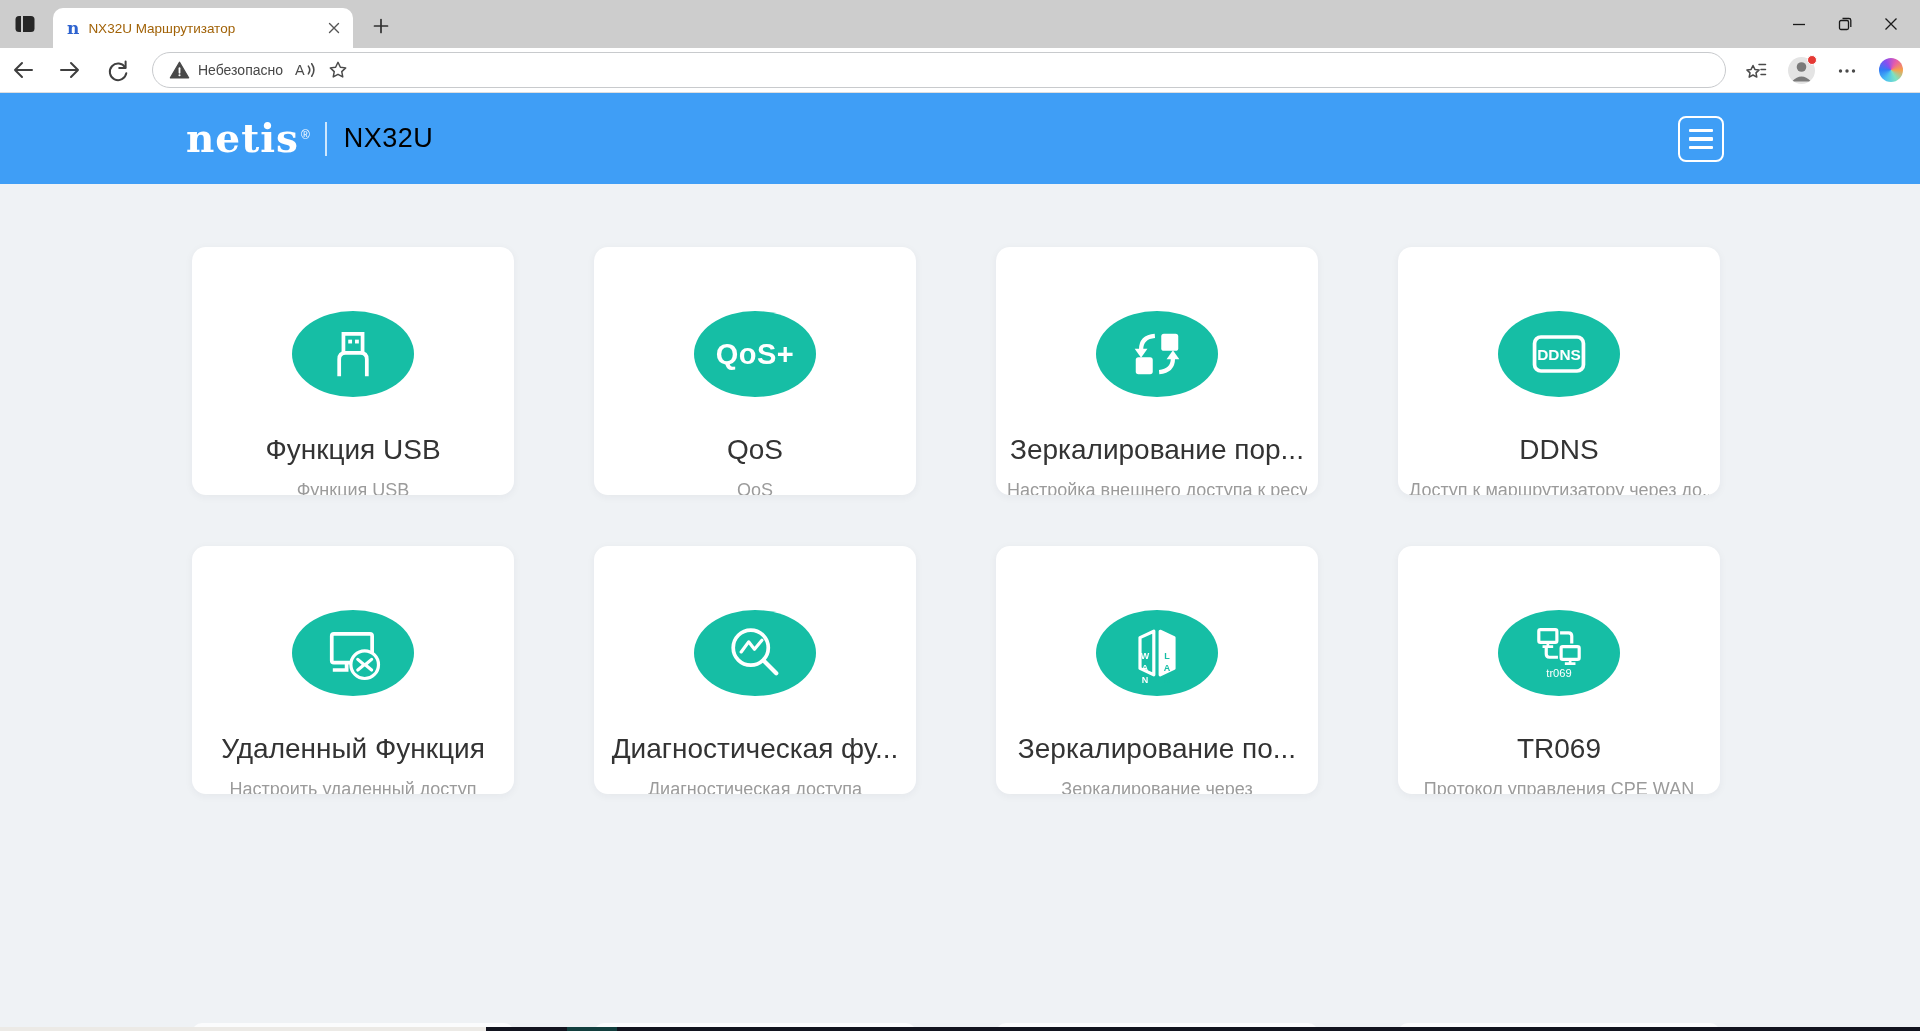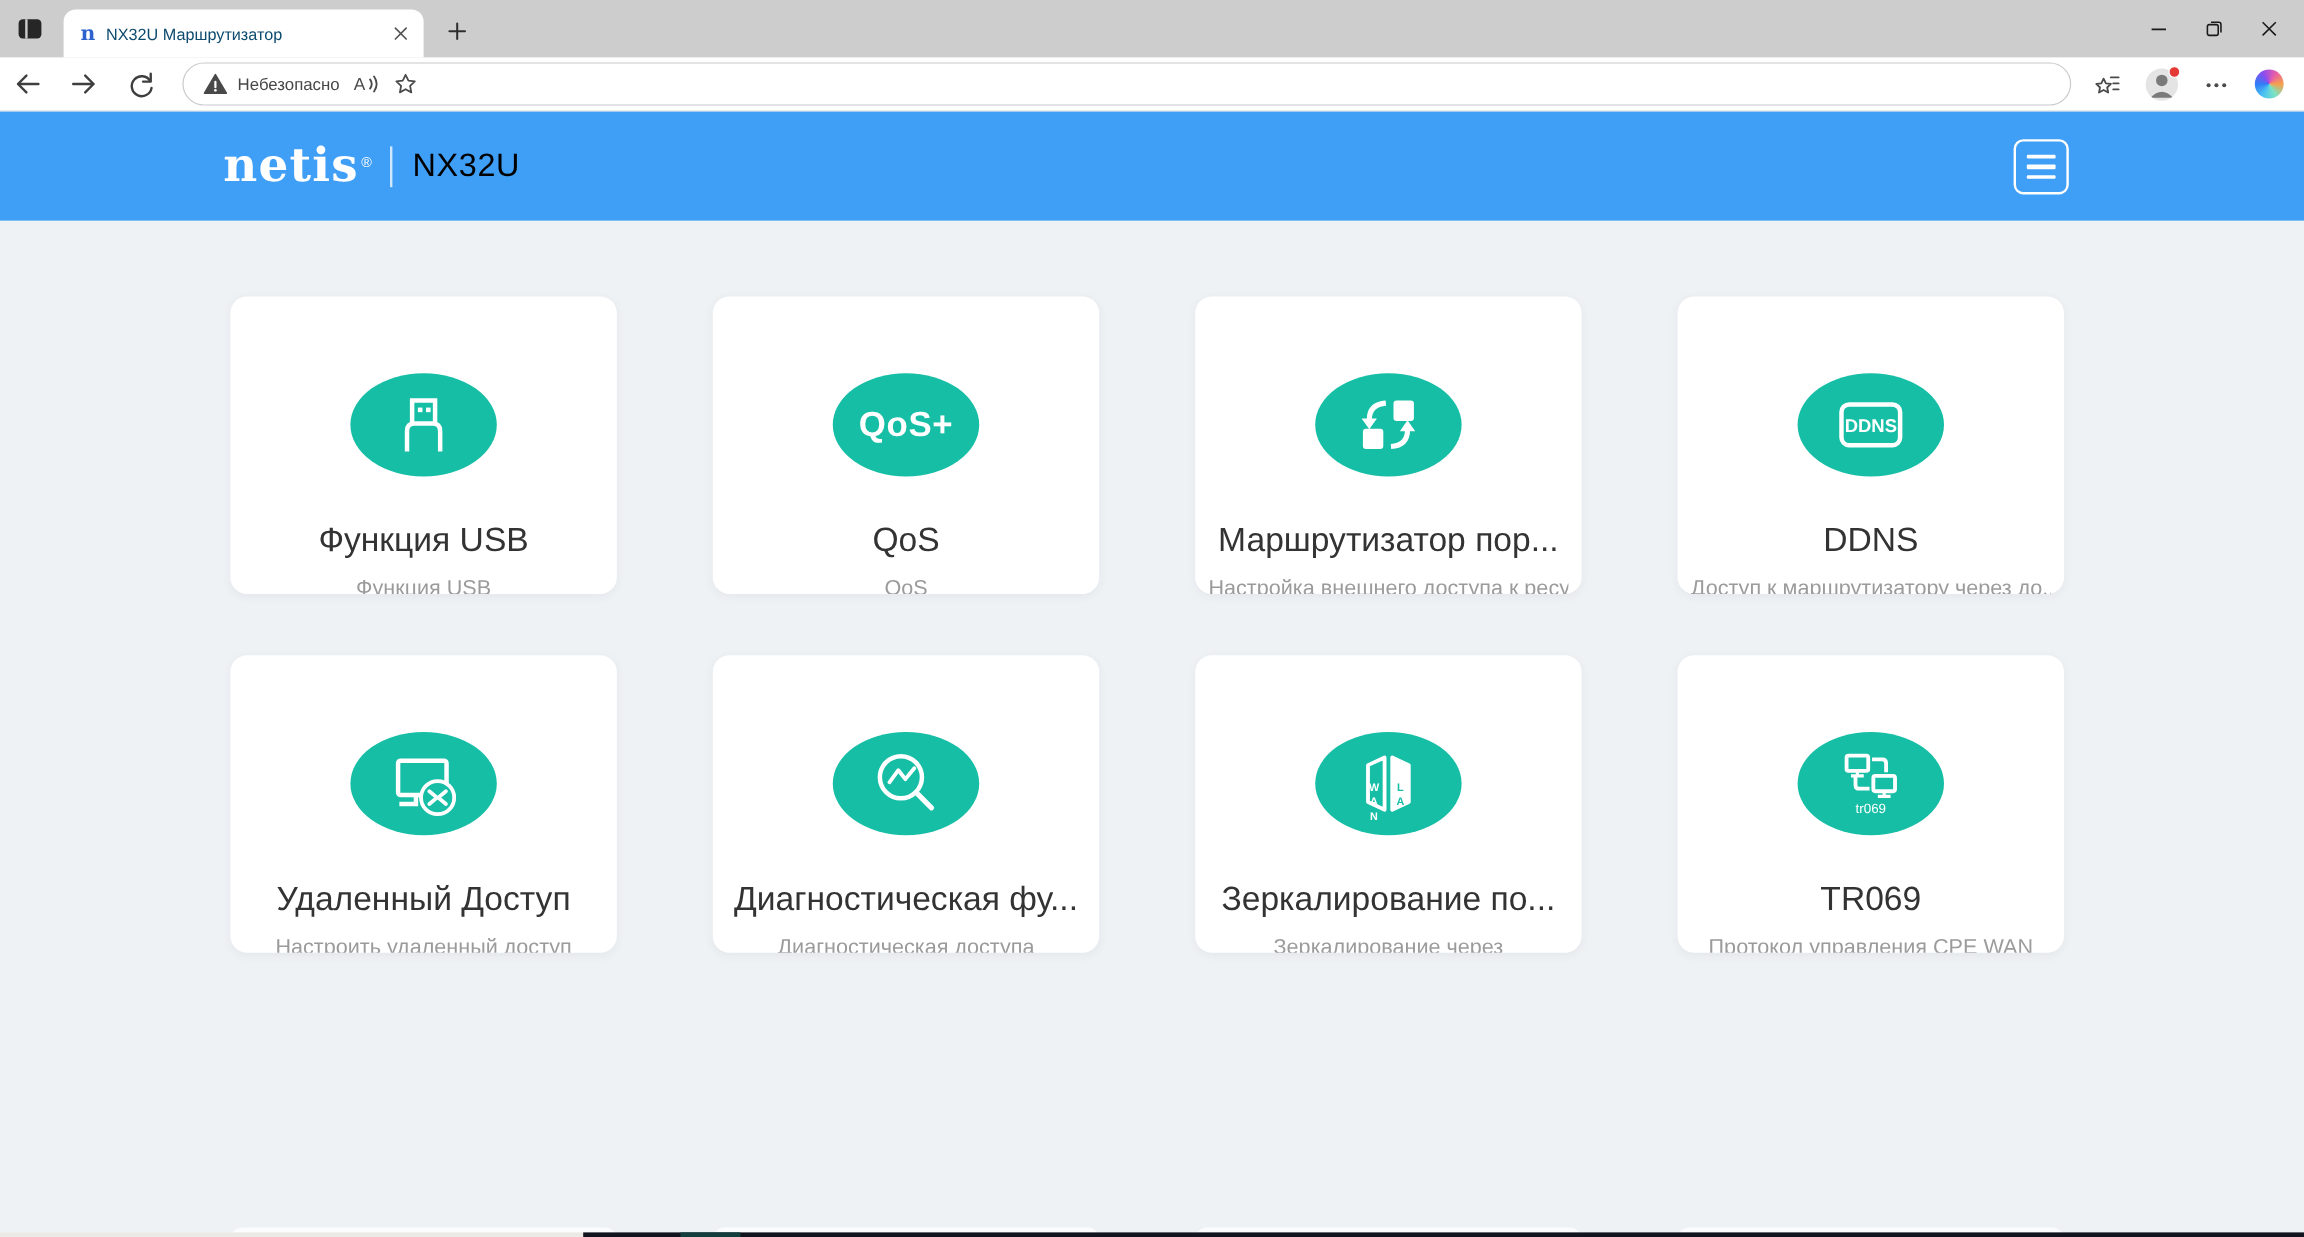--- a/index.html
+++ b/index.html
@@ -5,21 +5,21 @@
   * { margin:0; padding:0; box-sizing:border-box; }
   html,body { width:1920px; height:1031px; overflow:hidden; }
   body { font-family:"Liberation Sans","DejaVu Sans",sans-serif; background:#fff; position:relative; }
   svg { display:block; }
 
   
   .tabstrip { position:absolute; left:0; top:0; right:0; height:48px; background:#CDCDCD; }
   .tabactions { position:absolute; left:12px; top:11px; width:26px; height:26px; display:flex; align-items:center; justify-content:center; }
   .tab { position:absolute; left:53px; top:8px; width:300px; height:40px; background:#fff; border-radius:10px 10px 0 0; display:flex; align-items:center; gap:9px; padding:0 10px 0 14px; }
   .favicon { font-family:"DejaVu Serif",serif; font-weight:700; font-size:17px; color:#2E63CF; line-height:1; }
-  .tab-title { flex:1; font-size:13.5px; color:#0c4a6e; white-space:nowrap; overflow:hidden; }
+  .tab-title { flex:1; font-size:13.5px; color:#a16207; white-space:nowrap; overflow:hidden; }
   .tab-close { width:18px; height:18px; display:flex; align-items:center; justify-content:center; }
   .newtab { position:absolute; left:368px; top:13px; width:26px; height:26px; display:flex; align-items:center; justify-content:center; }
   .win-controls { position:absolute; right:6px; top:0; height:48px; display:flex; align-items:center; }
   .win-btn { width:46px; height:48px; display:flex; align-items:center; justify-content:center; }
 
   .toolbar { position:absolute; left:0; top:48px; right:0; height:45px; background:#fff; border-bottom:1px solid #DDDEE0; }
   .nav-icon { position:absolute; top:9px; width:26px; height:26px; display:flex; align-items:center; justify-content:center; }
   .urlbar { position:absolute; left:152px; right:194px; top:4px; height:36px; border:1px solid #C8CACD; border-radius:18px; background:#fff; display:flex; align-items:center; padding:0 10px 0 16px; gap:8px; }
   .sec-label { font-size:14px; color:#474747; white-space:nowrap; }
   .url-text { flex:1; font-size:15px; color:#1d1d1d; white-space:nowrap; overflow:hidden; margin-left:8px; }
@@ -217,21 +217,21 @@
       <div class="chip">
         <svg viewBox="0 0 64 64">
           <rect x="36" y="13" width="16" height="16" rx="2.5" fill="#fff"></rect>
           <rect x="12" y="35" width="16" height="16" rx="2.5" fill="#fff"></rect>
           <path d="M30 15 Q17 16 17 28" fill="none" stroke="#fff" stroke-width="4"></path>
           <path d="M11 27 H23 L17 35.5 Z" fill="#fff"></path>
           <path d="M34 49 Q47 48 47 36" fill="none" stroke="#fff" stroke-width="4"></path>
           <path d="M41 37 H53 L47 28.5 Z" fill="#fff"></path>
         </svg>
       </div>
-      <div class="card-title">Маршрутизатор пор...</div>
+      <div class="card-title">Зеркалирование пор...</div>
       <div class="card-sub">Настройка внешнего доступа к ресу...</div>
     </div>
 
     <div class="card">
       <div class="chip">
         <svg viewBox="0 0 64 64">
           <rect x="9" y="16" width="46" height="32" rx="6" fill="none" stroke="#fff" stroke-width="3.5"></rect>
           <text x="32" y="37.5" font-size="14.5" font-weight="bold" fill="#fff" text-anchor="middle" font-family="Liberation Sans,sans-serif">DDNS</text>
         </svg>
       </div>
@@ -242,21 +242,21 @@
     <div class="card">
       <div class="chip">
         <svg viewBox="0 0 64 64">
           <rect x="12" y="14" width="38" height="27" rx="2" fill="none" stroke="#fff" stroke-width="3.5"></rect>
           <path d="M26 41 V48 H13" fill="none" stroke="#fff" stroke-width="3.5"></path>
           <circle cx="43" cy="43" r="13" class="tealfill" stroke="#fff" stroke-width="3"></circle>
           <path d="M36.5 38 l6 5 -6 5" fill="none" stroke="#fff" stroke-width="3" stroke-linecap="round" stroke-linejoin="round"></path>
           <path d="M49.5 38 l-6 5 6 5" fill="none" stroke="#fff" stroke-width="3" stroke-linecap="round" stroke-linejoin="round"></path>
         </svg>
       </div>
-      <div class="card-title">Удаленный Доступ</div>
+      <div class="card-title">Удаленный Функция</div>
       <div class="card-sub">Настроить удаленный доступ</div>
     </div>
 
     <div class="card">
       <div class="chip">
         <svg viewBox="0 0 64 64">
           <circle cx="28" cy="27" r="16.5" fill="none" stroke="#fff" stroke-width="3.5"></circle>
           <path d="M40.5 39.5 L52 51" stroke="#fff" stroke-width="4" stroke-linecap="round"></path>
           <path d="M19 31 L26 21.5 L31.5 28.5 L38.5 20" fill="none" stroke="#fff" stroke-width="3" stroke-linecap="round" stroke-linejoin="round"></path>
         </svg>

